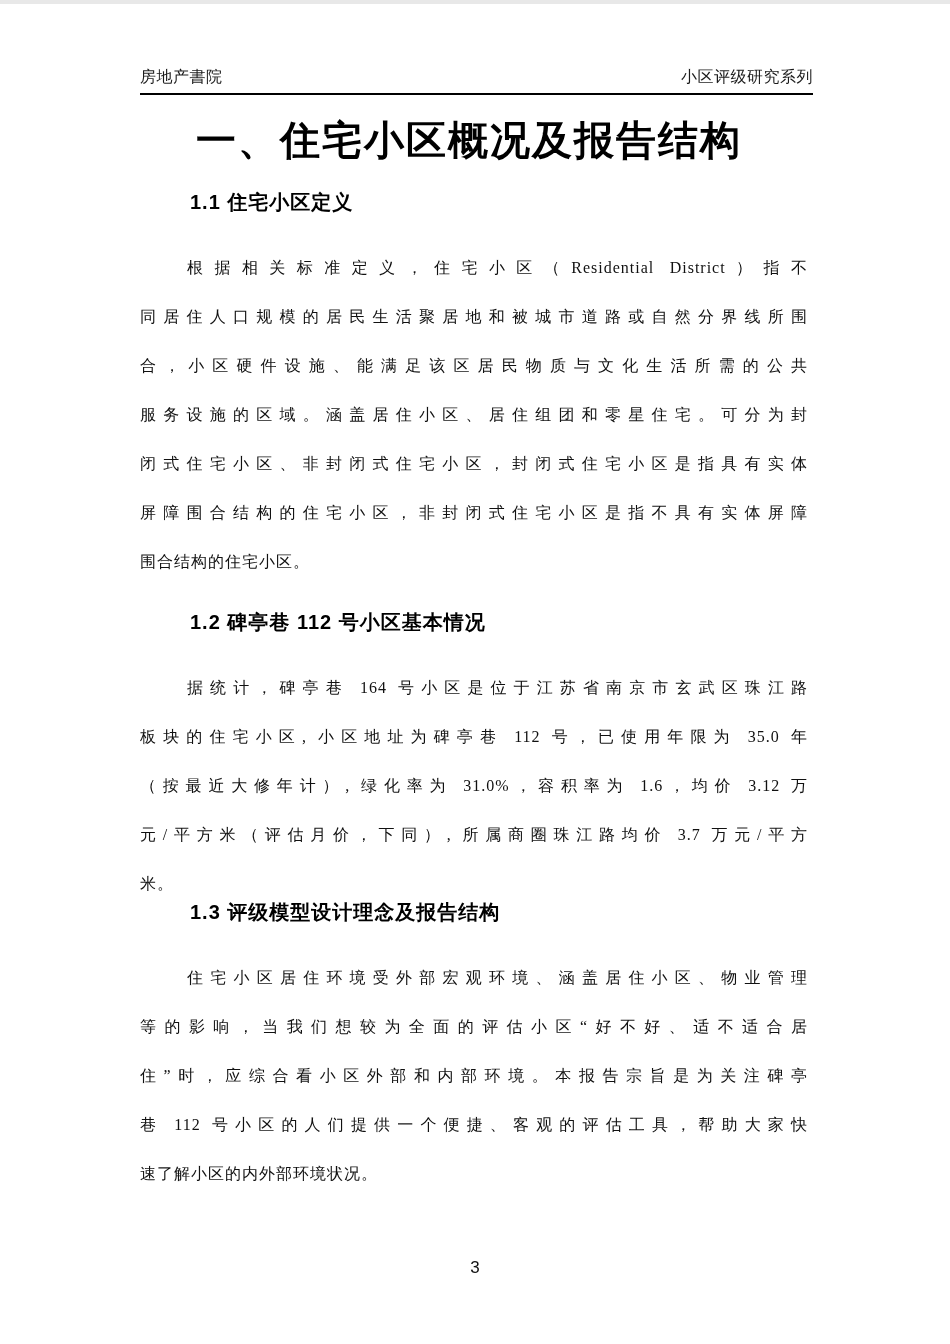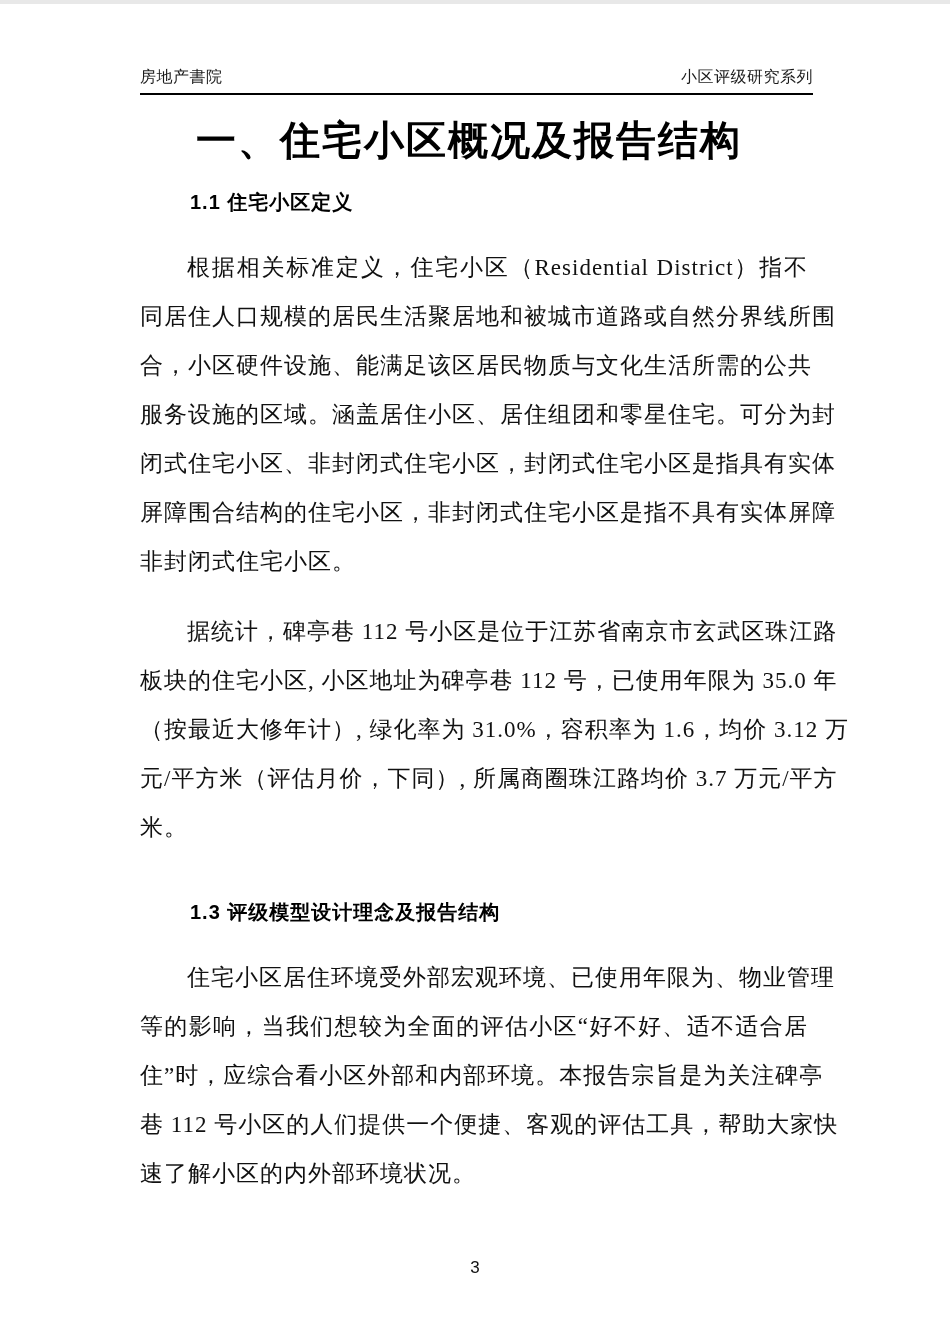--- a/index.html
+++ b/index.html
@@ -54,21 +54,21 @@
     font-size: 20px;
     font-weight: 700;
     letter-spacing: 1px;
     line-height: 30px;
     margin-bottom: 26px;
     padding-left: 50px;
     color: #000;
   }
   .paragraph { width: 668px; }
   .paragraph .line {
-    font-size: 23px;
+    font-size: 16px;
     line-height: 49px;
     height: 49px;
     letter-spacing: 1px;
     white-space: nowrap;
     text-align: justify;
     text-align-last: justify;
     text-justify: inter-ideograph;
     color: #111;
   }
   .paragraph .line.indent { text-indent: 47px; }
@@ -102,38 +102,39 @@
 
   <div class="section section-1">
     <div class="section-heading">1.1 住宅小区定义</div>
     <div class="paragraph">
         <div class="line indent">根据相关标准定义，住宅小区（Residential District）指不</div>
         <div class="line">同居住人口规模的居民生活聚居地和被城市道路或自然分界线所围</div>
         <div class="line">合，小区硬件设施、能满足该区居民物质与文化生活所需的公共</div>
         <div class="line">服务设施的区域。涵盖居住小区、居住组团和零星住宅。可分为封</div>
         <div class="line">闭式住宅小区、非封闭式住宅小区，封闭式住宅小区是指具有实体</div>
         <div class="line">屏障围合结构的住宅小区，非封闭式住宅小区是指不具有实体屏障</div>
-        <div class="line last">非封闭式住宅小区。</div>
+        <div class="line last">围合结构的住宅小区。</div>
       </div>
   </div>
 
   <div class="section section-2">
+    <div class="section-heading">1.2 碑亭巷 112 号小区基本情况</div>
     <div class="paragraph">
-        <div class="line indent">据统计，碑亭巷 112 号小区是位于江苏省南京市玄武区珠江路</div>
+        <div class="line indent">据统计，碑亭巷 164 号小区是位于江苏省南京市玄武区珠江路</div>
         <div class="line">板块的住宅小区, 小区地址为碑亭巷 112 号，已使用年限为 35.0 年</div>
         <div class="line">（按最近大修年计）, 绿化率为 31.0%，容积率为 1.6，均价 3.12 万</div>
         <div class="line">元/平方米（评估月价，下同）, 所属商圈珠江路均价 3.7 万元/平方</div>
         <div class="line last">米。</div>
       </div>
   </div>
 
   <div class="section section-3">
     <div class="section-heading">1.3 评级模型设计理念及报告结构</div>
     <div class="paragraph">
-        <div class="line indent">住宅小区居住环境受外部宏观环境、已使用年限为、物业管理</div>
+        <div class="line indent">住宅小区居住环境受外部宏观环境、涵盖居住小区、物业管理</div>
         <div class="line">等的影响，当我们想较为全面的评估小区“好不好、适不适合居</div>
         <div class="line">住”时，应综合看小区外部和内部环境。本报告宗旨是为关注碑亭</div>
         <div class="line">巷 112 号小区的人们提供一个便捷、客观的评估工具，帮助大家快</div>
         <div class="line last">速了解小区的内外部环境状况。</div>
       </div>
   </div>
 
   <div class="page-number">3</div>
 
 </div>

